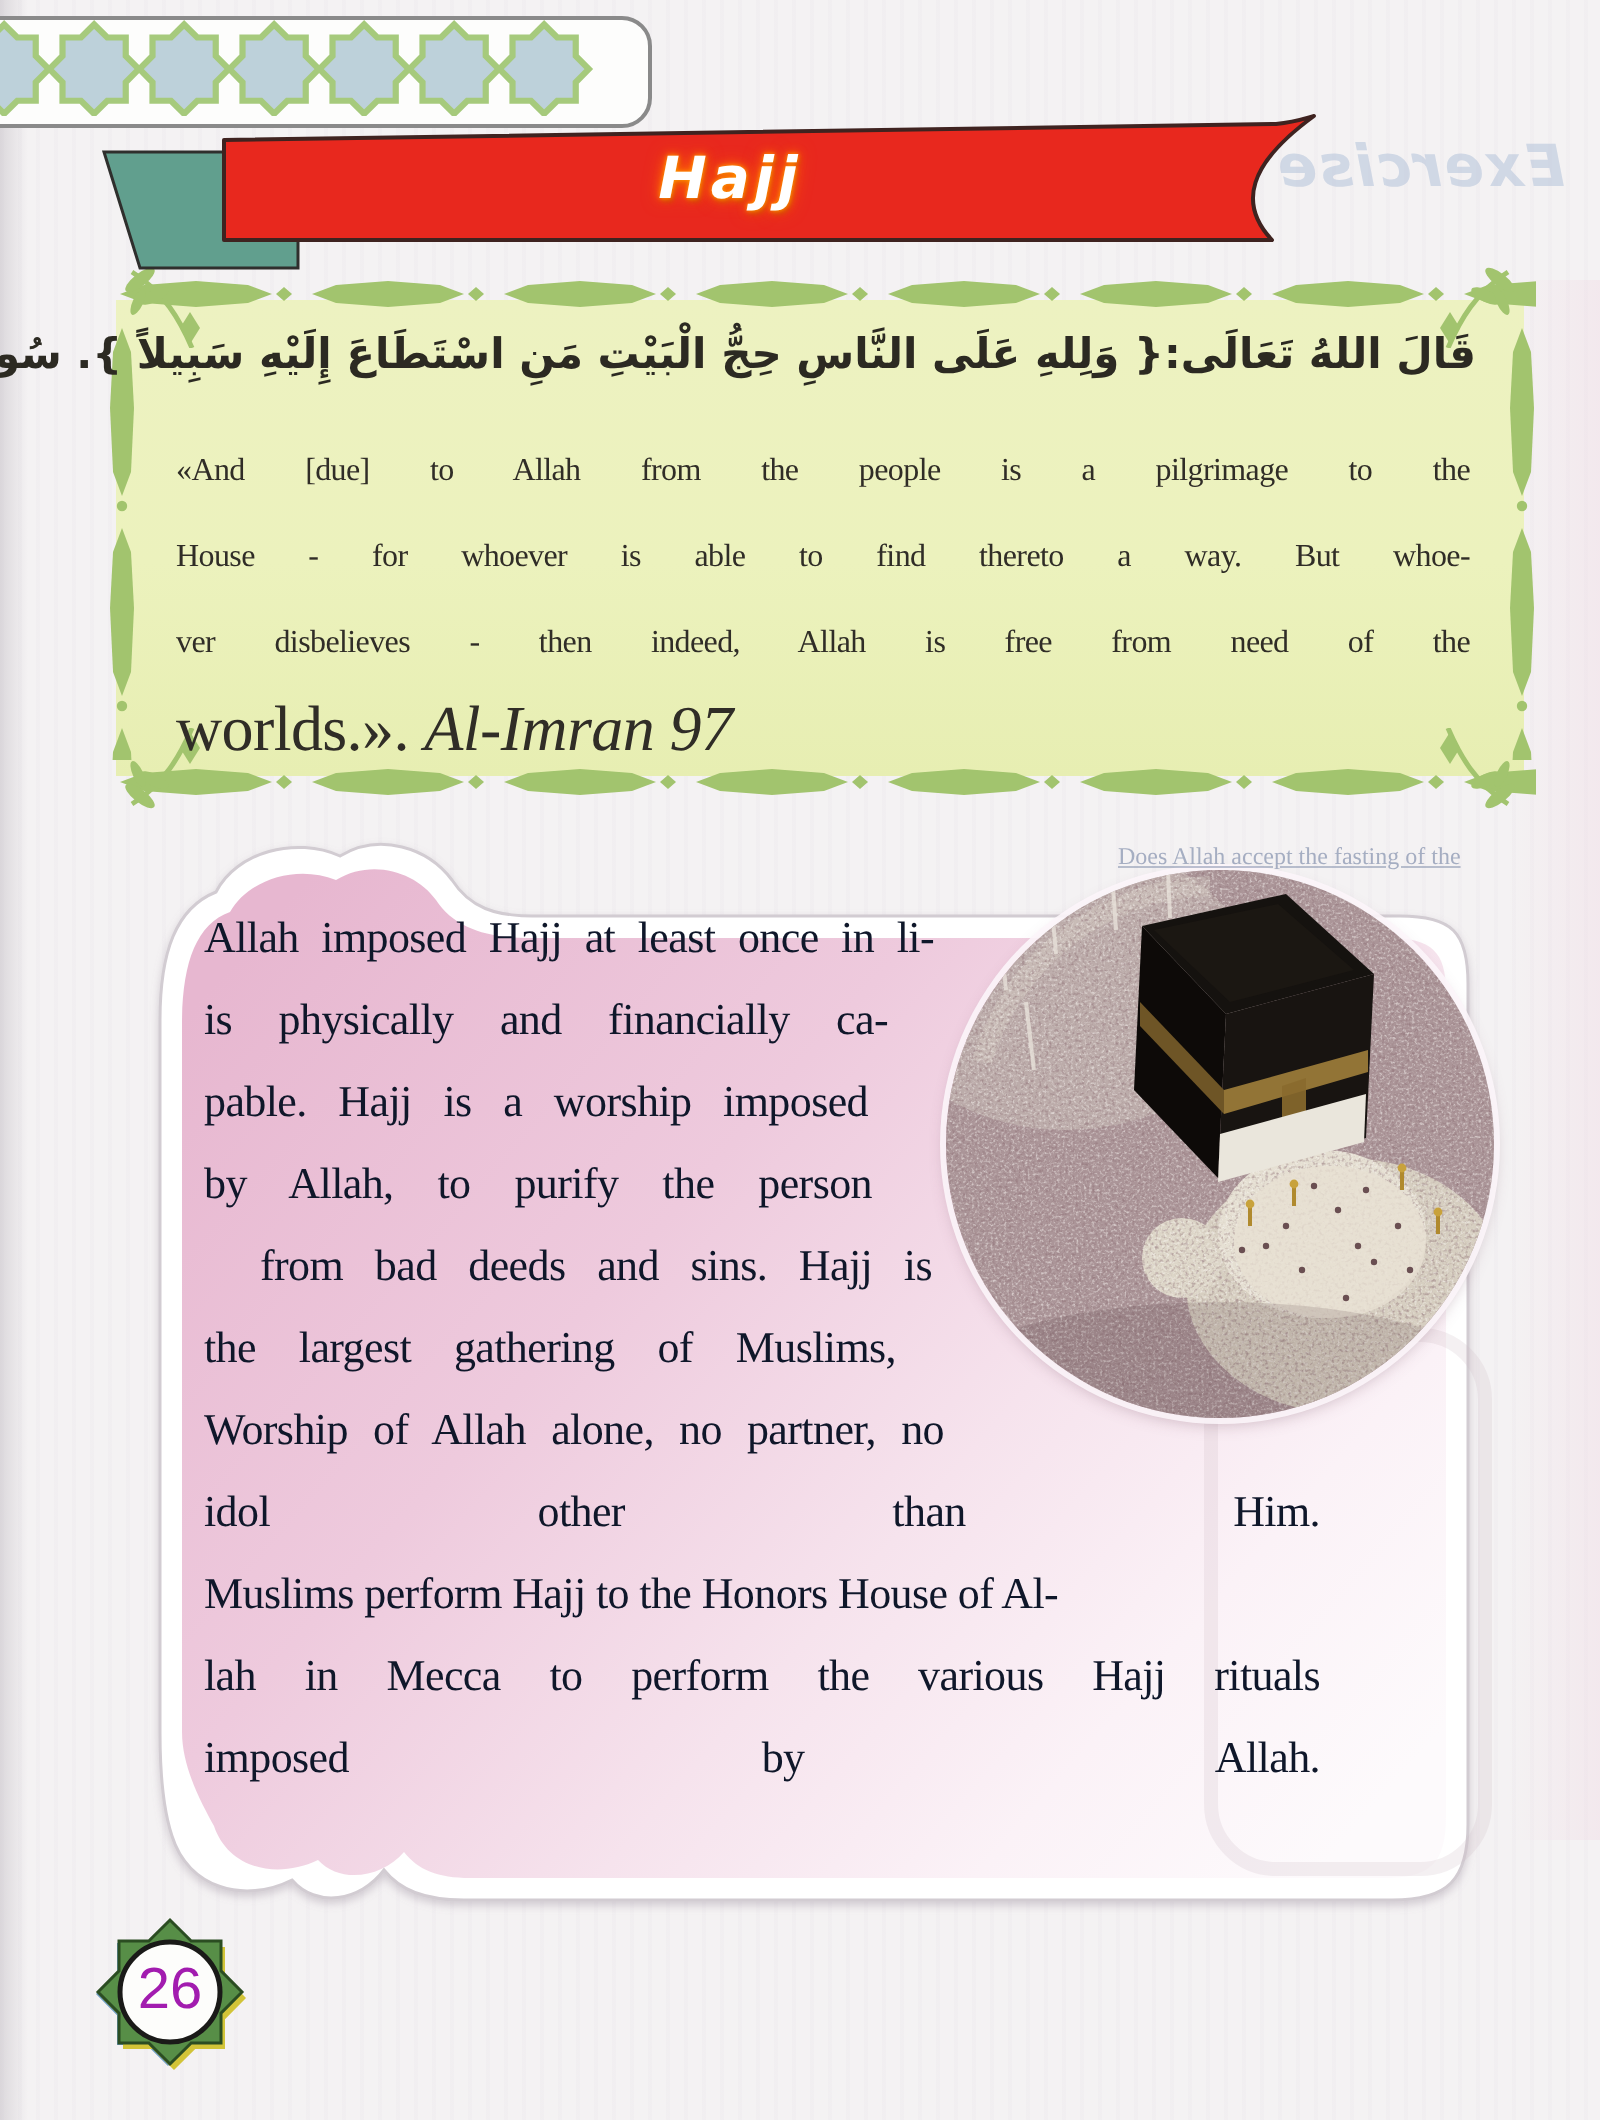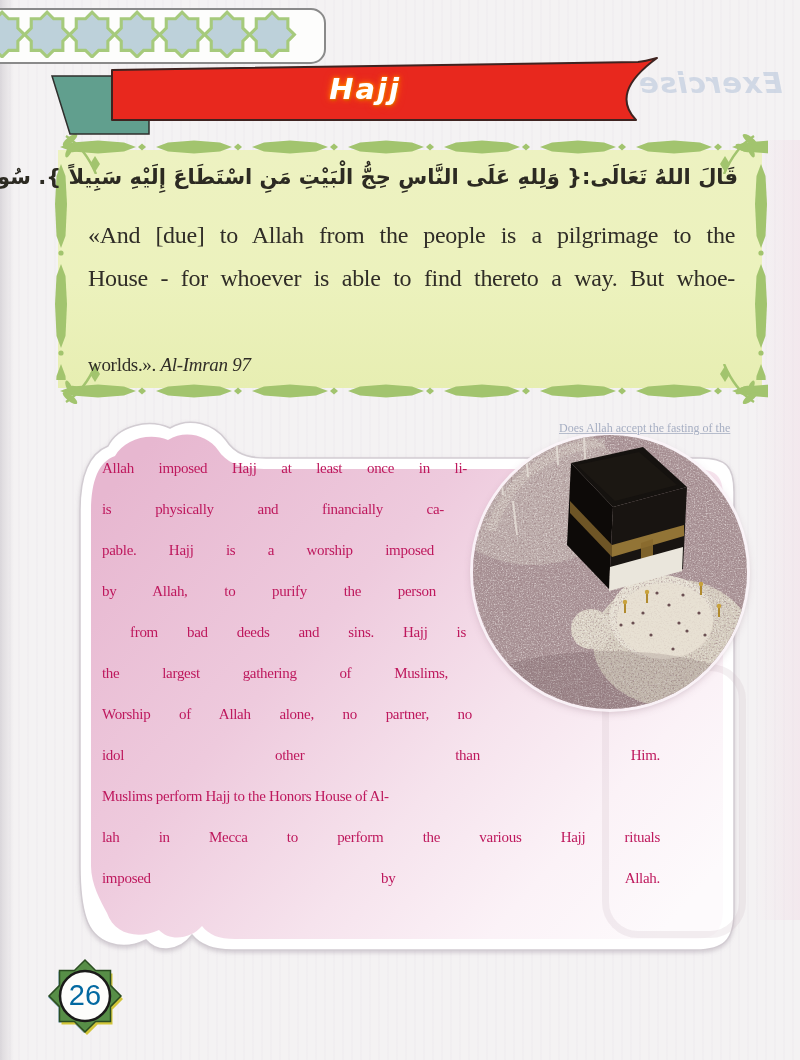--- a/index.html
+++ b/index.html
@@ -26,56 +26,56 @@
   
   .quran-box{position:absolute;left:52px;top:140px;width:716px;height:258px;}
   .qfill{position:absolute;left:6px;top:10px;width:704px;height:238px;
     background:linear-gradient(180deg,#edf2c1 0%,#ecf2bd 55%,#e7eeb2 100%);}
   .chain{position:absolute;}
   .flourish{position:absolute;width:40px;height:44px;}
   .arabic-line{position:absolute;left:34px;right:30px;top:25px;height:45px;direction:rtl;
     font-family:"DejaVu Sans",sans-serif;font-weight:700;font-size:21px;color:#2c2a22;
     text-align:center;white-space:nowrap;}
   .eng-lines{position:absolute;left:36px;top:74px;width:647px;}
-  .eline{height:43px;line-height:43px;font-size:24px;letter-spacing:-0.3px;color:#302d27;
+  .eline{height:43px;line-height:43px;font-size:16px;letter-spacing:-0.3px;color:#302d27;
     text-align:justify;text-align-last:justify;}
   .eline-final{position:absolute;left:36px;top:203px;height:43px;line-height:43px;
-    font-size:19px;letter-spacing:-0.3px;color:#302d27;}
+    font-size:32px;letter-spacing:-0.3px;color:#302d27;}
   .eline-final i{font-style:italic;}
   
   .ghost-line{position:absolute;left:512px;top:421px;z-index:4;font-size:12px;
     color:rgba(108,124,158,.58);text-decoration:underline;
     text-decoration-color:rgba(108,124,158,.45);margin-left:47px;}
   
   .content-box{position:absolute;left:72px;top:414px;width:672px;height:548px;z-index:3;}
   .content-box svg.shape{position:absolute;left:0;top:0;}
   .kaaba-photo{position:absolute;left:401px;top:21px;width:274px;height:274px;border-radius:50%;
     overflow:hidden;box-shadow:0 0 0 3px rgba(252,245,249,.9),0 3px 8px rgba(120,80,100,.35);}
   .pink-ghost-rect{position:absolute;left:530px;top:250px;width:130px;height:260px;
     border:7px solid rgba(205,185,198,.22);border-radius:36px;}
   .ptext{position:absolute;left:30px;top:34px;width:558px;}
-  .pline{height:41px;line-height:41px;font-size:15px;letter-spacing:-0.3px;color:#be185d;
+  .pline{height:41px;line-height:41px;font-size:22px;letter-spacing:-0.3px;color:#0f172a;
     text-align:justify;text-align-last:justify;}
   .pline:nth-child(1){width:365px;}
   .pline:nth-child(2){width:342px;}
   .pline:nth-child(3){width:332px;}
   .pline:nth-child(4){width:334px;}
   .pline:nth-child(5){width:336px;margin-left:28px;}
   .pline:nth-child(6){width:346px;}
   .pline:nth-child(7){width:370px;}
   .pline:nth-child(8){width:558px;}
   .pline:nth-child(9){width:auto;text-align-last:left;}
   .pline:nth-child(10){width:558px;}
   .pline:nth-child(11){width:558px;}
   .pline:nth-child(12){width:auto;text-align-last:left;}
   
   .page-badge{position:absolute;left:47px;top:957px;width:78px;height:78px;z-index:4;}
   .badge-num{position:absolute;left:0;top:0;width:76px;height:76px;display:flex;
     align-items:center;justify-content:center;
-    font-family:"Liberation Sans","DejaVu Sans",sans-serif;font-size:29px;color:#0369a1;}
+    font-family:"Liberation Sans","DejaVu Sans",sans-serif;font-size:29px;color:#a21caf;}
   .right-bleed{position:absolute;right:0;top:140px;width:46px;height:780px;
     background:linear-gradient(90deg,rgba(243,216,228,0),rgba(240,210,224,.30));}
 </style>
 </head>
 <body>
 
 <div class="edge-shade"></div>
 <div class="right-bleed"></div>
 
 <div class="ornament-bar">
@@ -192,20 +192,21 @@
       <ellipse cx="17" cy="18" rx="8" ry="3" transform="rotate(-25 17 18)"></ellipse>
       <ellipse cx="9" cy="21" rx="7" ry="2.6" transform="rotate(-65 9 21)"></ellipse>
       <polygon points="30,34 35,26 40,34 35,42"></polygon>
     </g>
   </svg>
 
   <div class="arabic-line">قَالَ اللهُ تَعَالَى:{ وَلِلهِ عَلَى النَّاسِ حِجُّ الْبَيْتِ مَنِ اسْتَطَاعَ إِلَيْهِ سَبِيلاً }. سُورَةُ آلِ عِمْرَانَ: 97</div>
   <div class="eng-lines">
       <div class="eline">«And [due] to Allah from the people is a pilgrimage to the</div>
       <div class="eline">House - for whoever is able to find thereto a way. But whoe-</div>
+      <div class="eline">ver disbelieves - then indeed, Allah is free from need of the</div>
     </div>
   <div class="eline-final">
     <span>worlds.».</span>
     <i>Al-Imran 97</i>
   </div>
 </div>
 
 <div class="ghost-line">Does Allah accept the fasting of the</div>
 
 <div class="content-box">

